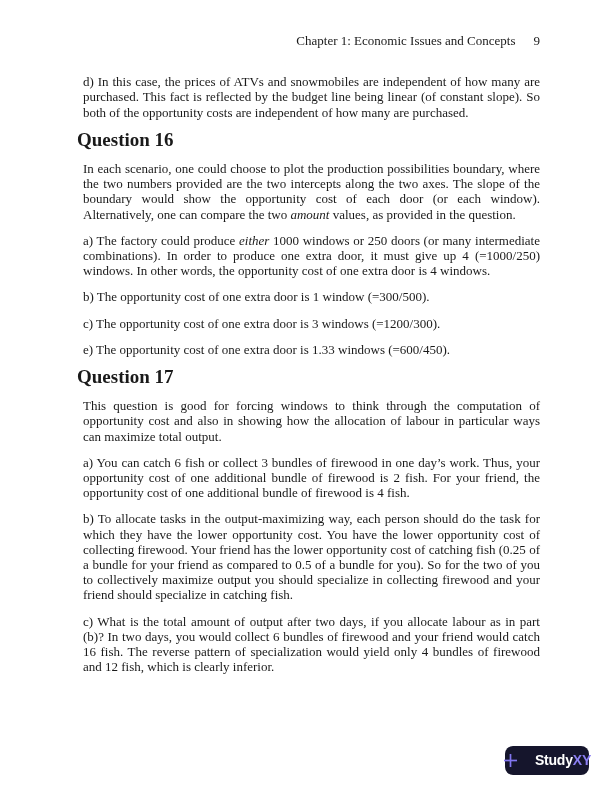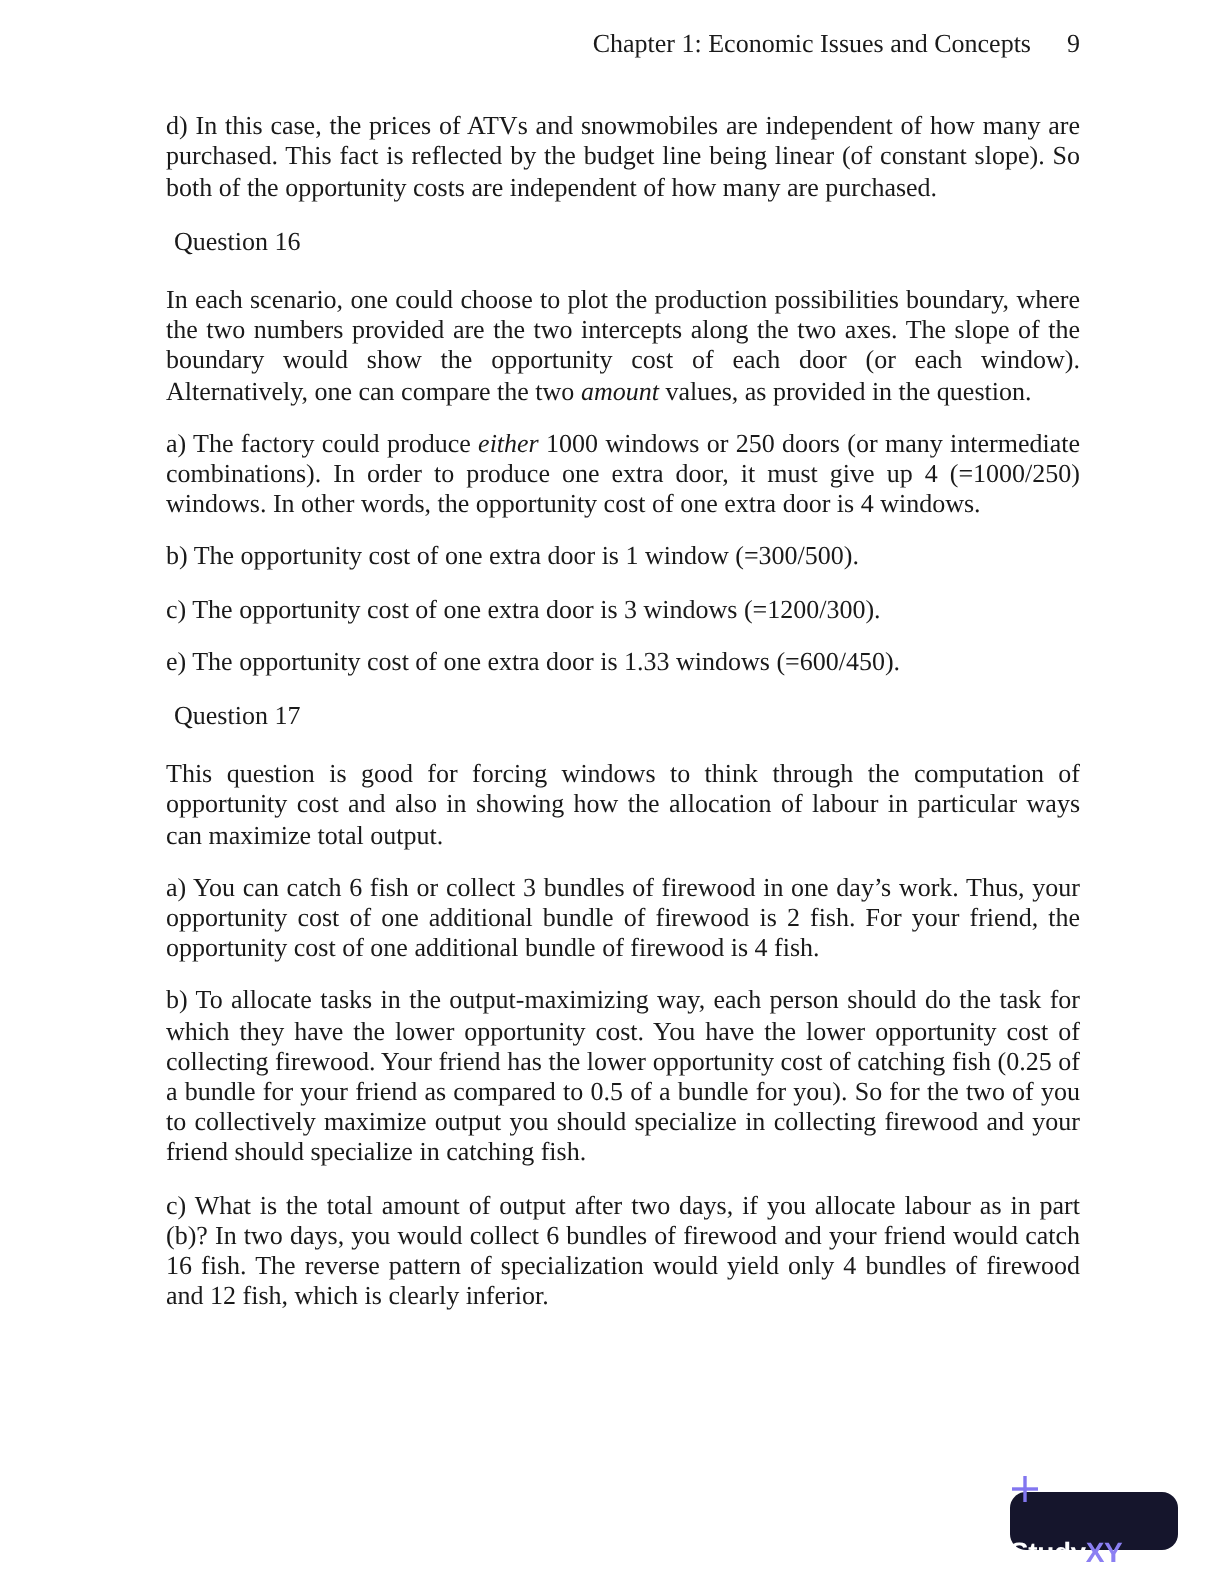--- a/index.html
+++ b/index.html
@@ -6,57 +6,57 @@
   .page {
     position: relative;
     width: 612px;
     height: 792px;
     box-sizing: border-box;
     background: #ffffff;
     font-family: "Liberation Serif", serif;
     font-size: 13px;
     line-height: 15.2px;
     color: #1a1a1a;
-    padding: 14px 72px 0 71px;
+    padding: 33px 72px 0 71px;
     overflow: hidden;
   }
   .running-header {
     display: flex;
     justify-content: flex-end;
     align-items: baseline;
     gap: 18px;
     margin-bottom: 26px;
   }
   p {
     margin: 0 0 11px 12px;
     text-align: justify;
   }
   h2.question-heading {
-    font-size: 13px;
-    font-weight: normal;
-    margin: 12px 0 14px 16px;
+    font-size: 19px;
+    font-weight: bold;
+    margin: 12px 0 14px 6px;
     line-height: 15.2px;
   }
   .ital { font-style: italic; }
   .brand-badge {
     position: absolute;
     right: 23px;
     top: 746px;
     width: 84px;
     height: 29px;
     background: #15152c;
     border-radius: 8px;
     display: flex;
+    align-items: center;
     justify-content: center;
     gap: 17px;
     font-family: "Liberation Sans", sans-serif;
     font-weight: bold;
     font-size: 14px;
     letter-spacing: -0.2px;
-    flex-direction: column;
   }
   .brand-study { color: #ffffff; }
   .brand-xy { color: #8b7ff2; }
   .plus-icon-svg { display: block; }
 </style>
 </head>
 <body>
 
 <div class="page">
 

